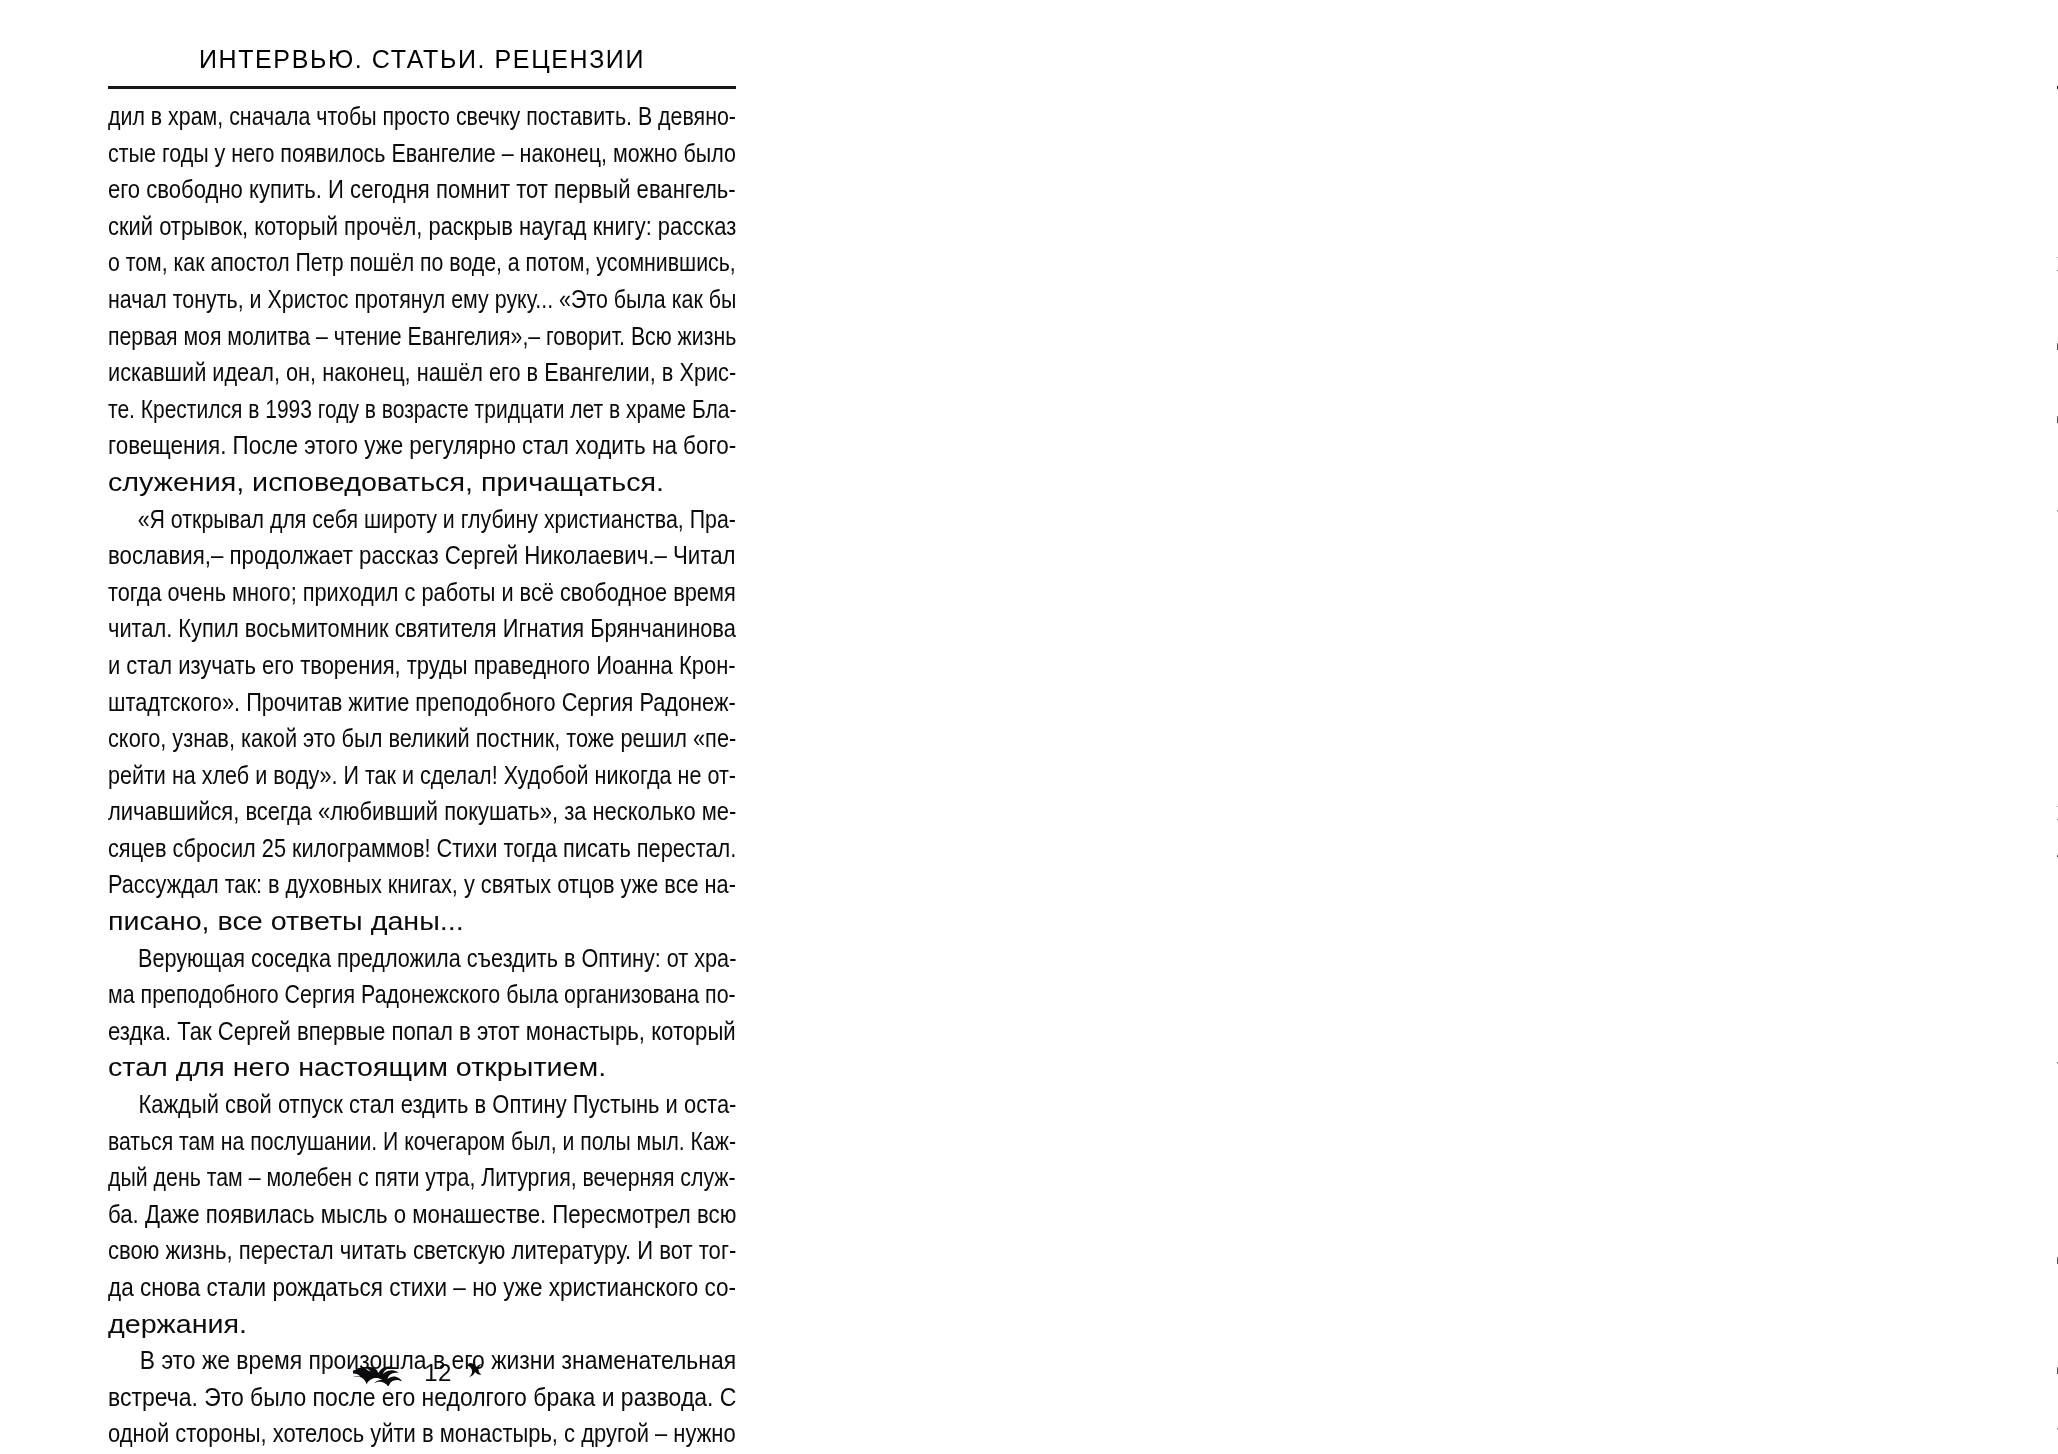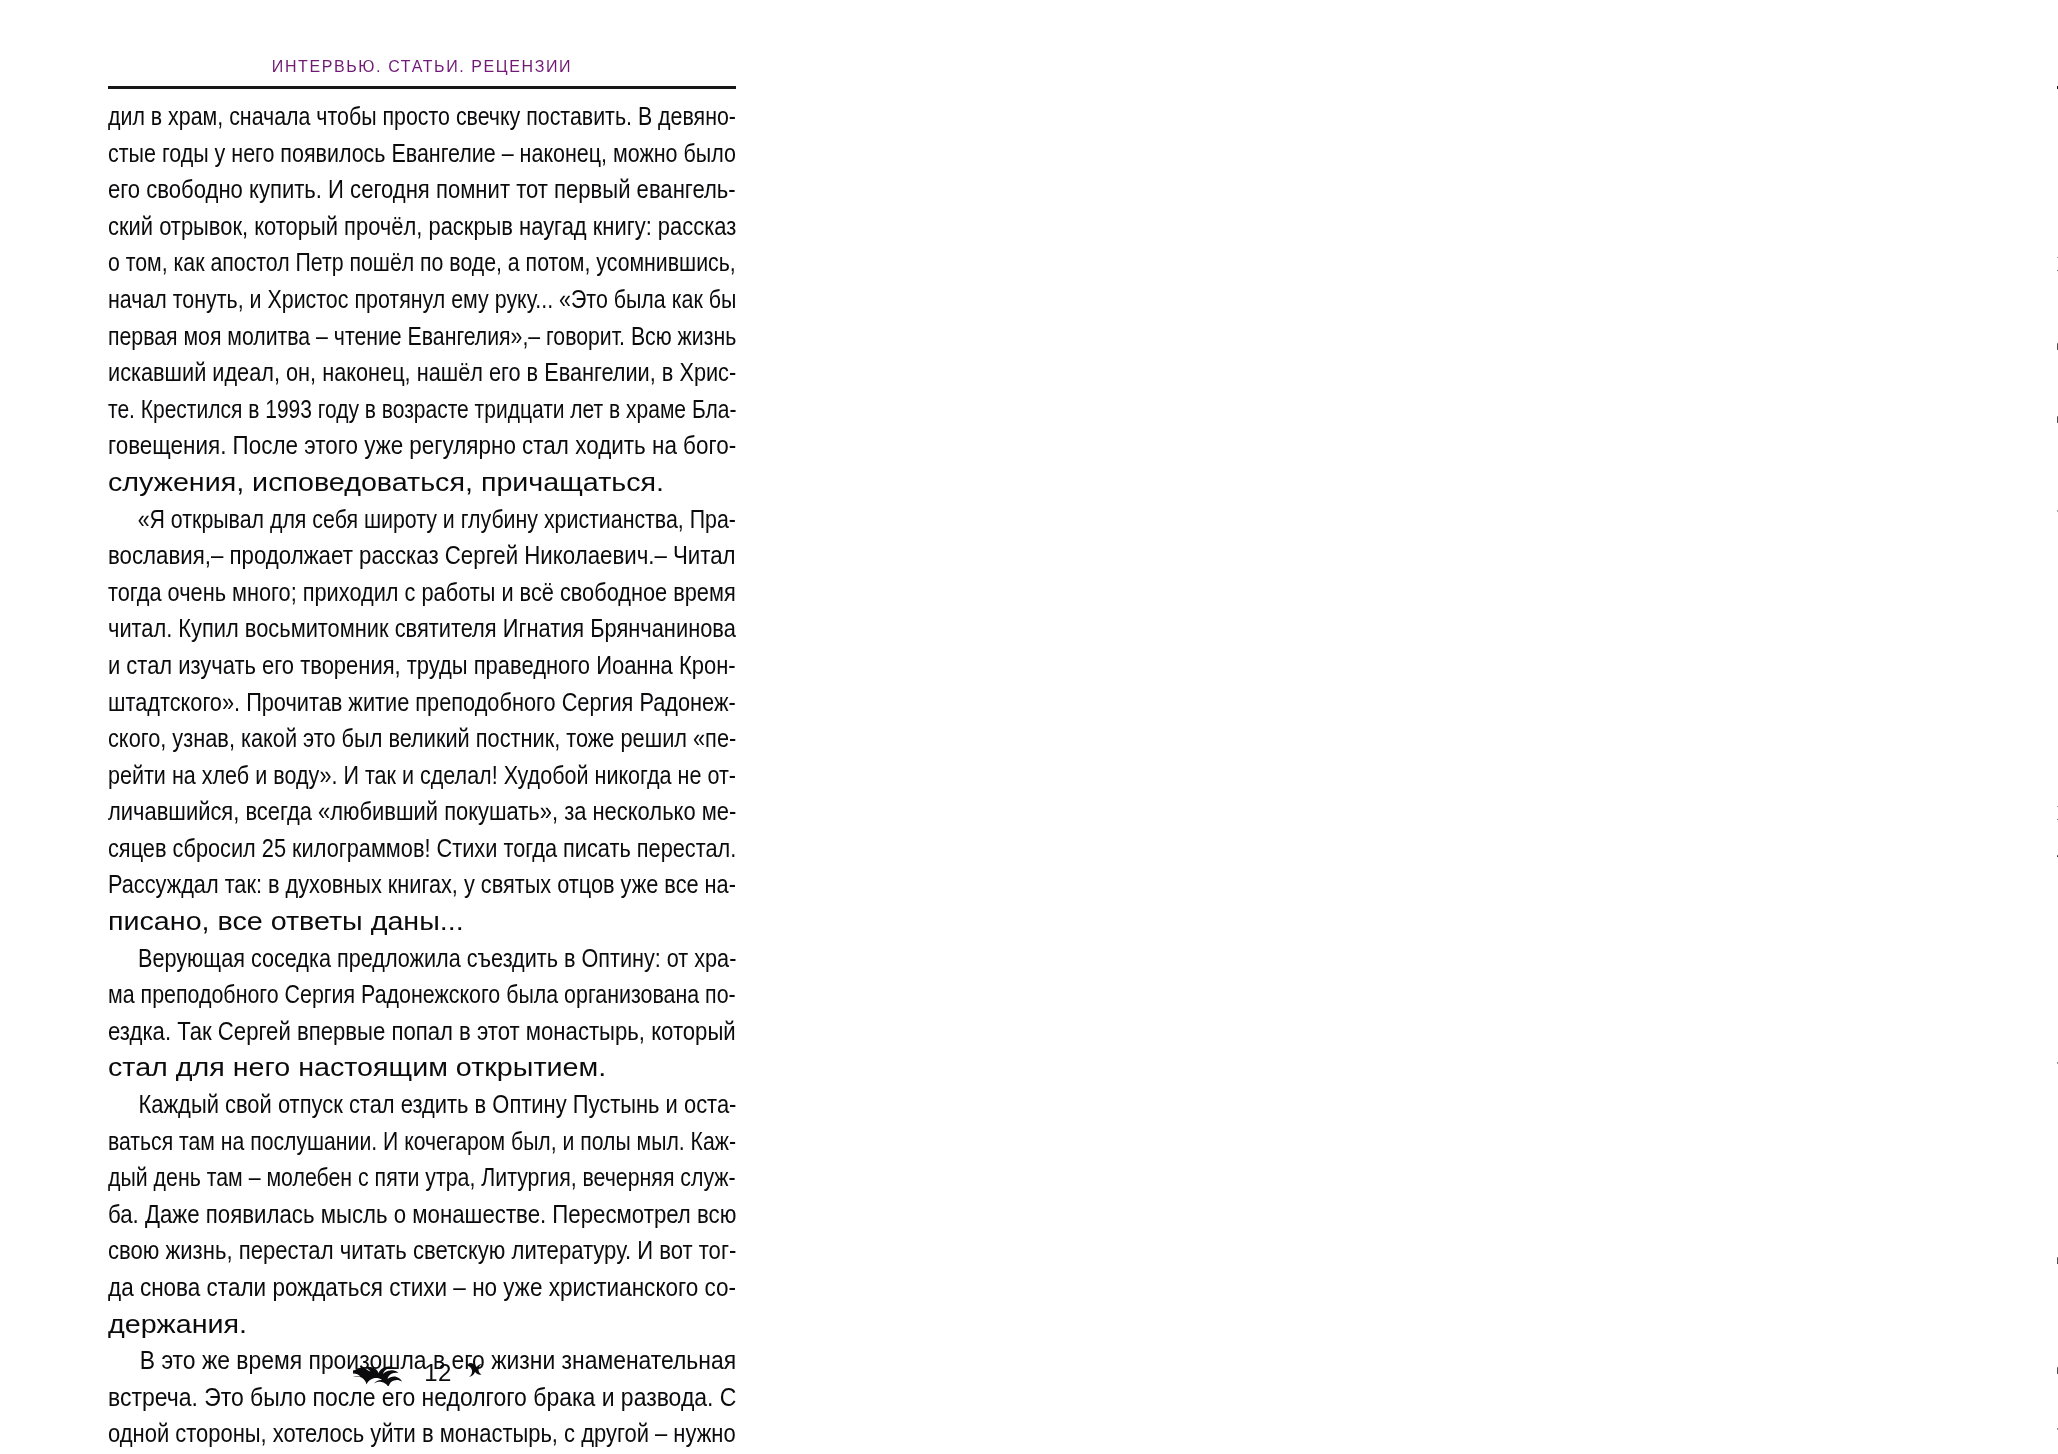--- a/index.html
+++ b/index.html
@@ -28,27 +28,27 @@
     height: 1454px;
     box-sizing: border-box;
   }
 
   .page-left   { padding: 0; }
   .page-right  { padding: 0; }
 
   
   .runhead {
     position: absolute;
-    top: 52px;
+    top: 44px;
     height: 30px;
-    font-size: 16px;
+    font-size: 25px;
     letter-spacing: 1.6px;
     line-height: 30px;
     white-space: nowrap;
-    color: #701a75;
+    color: #000000;
   }
   .page-left .runhead {
     left: 108px;
     width: 628px;
     text-align: center;
   }
   .page-right .runhead-inner {
     position: absolute;
     top: 52px;
     left: 1028px;

